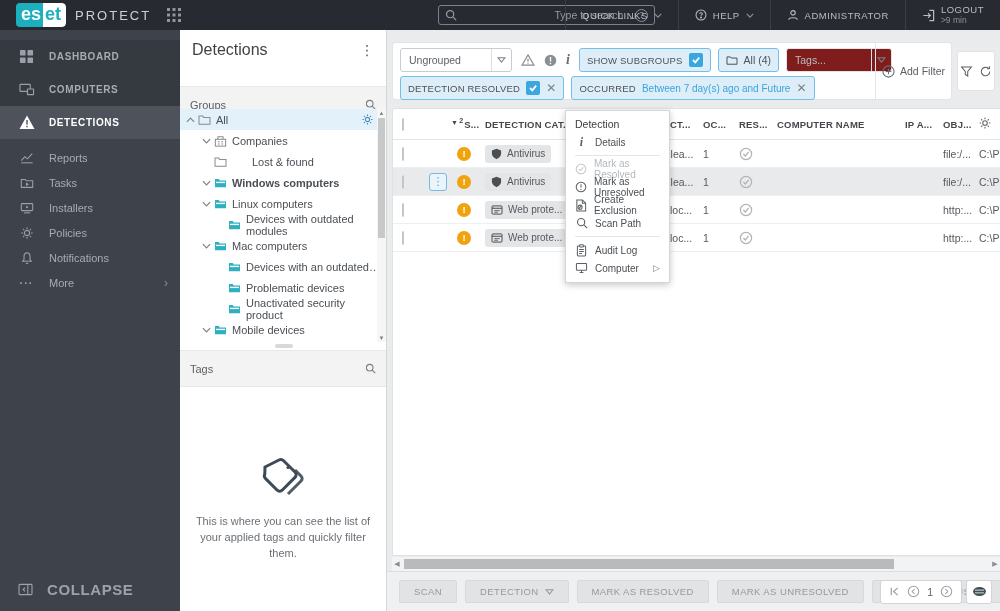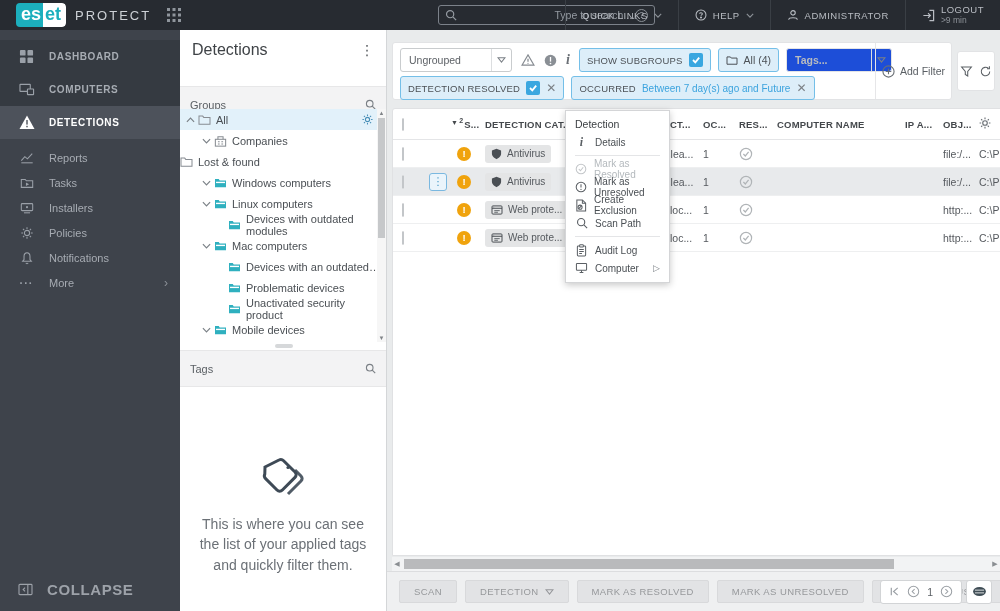--- a/index.html
+++ b/index.html
@@ -62,36 +62,36 @@
   .titem .chev { width:12px; display:flex; justify-content:center; color:#7b8187; margin-right:2px; }
   .titem .ticon { margin-right:5px; display:flex; }
   .titem.sel { background:#e2f1fa; }
   .titem .gear { margin-left:auto; color:#4a90b8; }
   .tree-scroll { position:absolute; right:0px; top:0; width:9px; height:233px; background:#f6f6f6; }
   .tree-thumb { position:absolute; left:1px; top:9px; width:7px; height:120px; background:#c6c8ca; }
   .scroll-arrow { position:absolute; left:0; width:9px; font-size:6px; color:#808488; text-align:center; }
   .drag-pill { position:absolute; left:95px; top:314px; width:18px; height:4px; background:#d6d8da; border-radius:2px; }
   .tags-empty { position:absolute; left:0; top:342px; width:100%; text-align:center; }
   .tags-empty .tico { margin:82px auto 14px; width:52px; }
-  .tags-empty .ttxt { font-size:14px; color:#6b7076; line-height:1.45; padding:0 12px; }
+  .tags-empty .ttxt { font-size:11px; color:#6b7076; line-height:1.45; padding:0 12px; }
 
   
   .main { position:absolute; left:387px; top:30px; width:613px; height:581px; overflow:hidden; }
 
   .filter-card { position:absolute; left:5px; top:12px; width:560px; height:58px; background:#fff;
                  border:1px solid #e2e3e5; border-radius:3px; }
   .frow { position:absolute; left:7px; display:flex; align-items:center; }
   .frow1 { top:5px; height:24px; gap:7px; }
   .frow2 { top:33px; height:24px; gap:7px; }
   .selbox { height:24px; border:1px solid #c9ccce; border-radius:3px; display:flex; align-items:center;
             font-size:10.5px; color:#5d6166; background:#fff; cursor:pointer; }
   .selbox .stxt { padding:0 8px; flex:1; white-space:nowrap; overflow:hidden; }
   .selbox .sdrop { width:20px; align-self:stretch; border-left:1px solid #dcdee0; display:flex;
                    align-items:center; justify-content:center; color:#7b8086; }
-  .selbox.disabled { background:#1d4ed8; border-color:#e3e4e6; color:#b9bcbf;font-weight:bold; }
+  .selbox.disabled { background:#7f1d1d; border-color:#e3e4e6; color:#b9bcbf; }
   .ficons { display:flex; align-items:center; gap:9px; color:#868b91; padding:0 2px; }
   .chip { height:24px; border:1px solid #74bfe8; background:#ddeef9; border-radius:3px; display:flex;
           align-items:center; gap:6px; padding:0 7px; font-size:9.5px; color:#4c5156;
           letter-spacing:.2px; cursor:pointer; white-space:nowrap; }
   .chip .cval { color:#3ba3de; font-size:10px; letter-spacing:0; }
   .chip .x { color:#7a7f84; font-size:12px; line-height:1; cursor:pointer; }
   .cbx { width:14px; height:14px; background:#3aa7e0; border-radius:2px; display:flex;
          align-items:center; justify-content:center; }
   .addfilter { position:absolute; right:0; top:0; width:76px; height:100%; border-left:1px solid #e6e6e8;
                display:flex; align-items:center; justify-content:center; gap:5px; color:#5a5f64;
@@ -378,29 +378,29 @@
         </span>
       <span class="ticon">
           <svg width="13" height="12" viewBox="0 0 15 14" fill="none" stroke="#878c92" stroke-width="1.2">
             <rect x="1.5" y="5" width="12" height="8"></rect>
             <path d="M4.5 5 V2 H10.5 V5"></path>
             <path d="M4.5 8 H6.5 M8.5 8 H10.5 M4.5 10.5 H6.5 M8.5 10.5 H10.5"></path>
           </svg>
         </span>
       <span>Companies</span>
     </div>
-    <div class="titem" style="">
+    <div class="titem" style="padding-left:34px;gap:20px;">
       <span class="ticon">
           <svg width="13" height="11" viewBox="0 0 15 13" fill="none" stroke="#878c92" stroke-width="1.2">
             <path d="M1 2.5 H5.4 L6.6 4 H14 V12 H1 Z"></path>
           </svg>
         </span>
       <span>Lost &amp; found</span>
     </div>
-    <div class="titem" style="padding-left:20px;">
+    <div class="titem" style="padding-left:20px;font-weight:bold;">
       <span class="chev">
           <svg width="9" height="6" viewBox="0 0 10 6" fill="none" stroke="currentColor" stroke-width="1.3">
             <path d="M1 1 L5 5 L9 1"></path>
           </svg>
         </span>
       <span class="ticon">
           <svg width="13" height="11" viewBox="0 0 15 13">
             <path d="M1 2.5 H5.4 L6.6 4 H14 V12 H1 Z" fill="#2fb0bf"></path>
             <rect x="2.2" y="5.6" width="10.6" height="1.6" fill="#fff"></rect>
           </svg>

